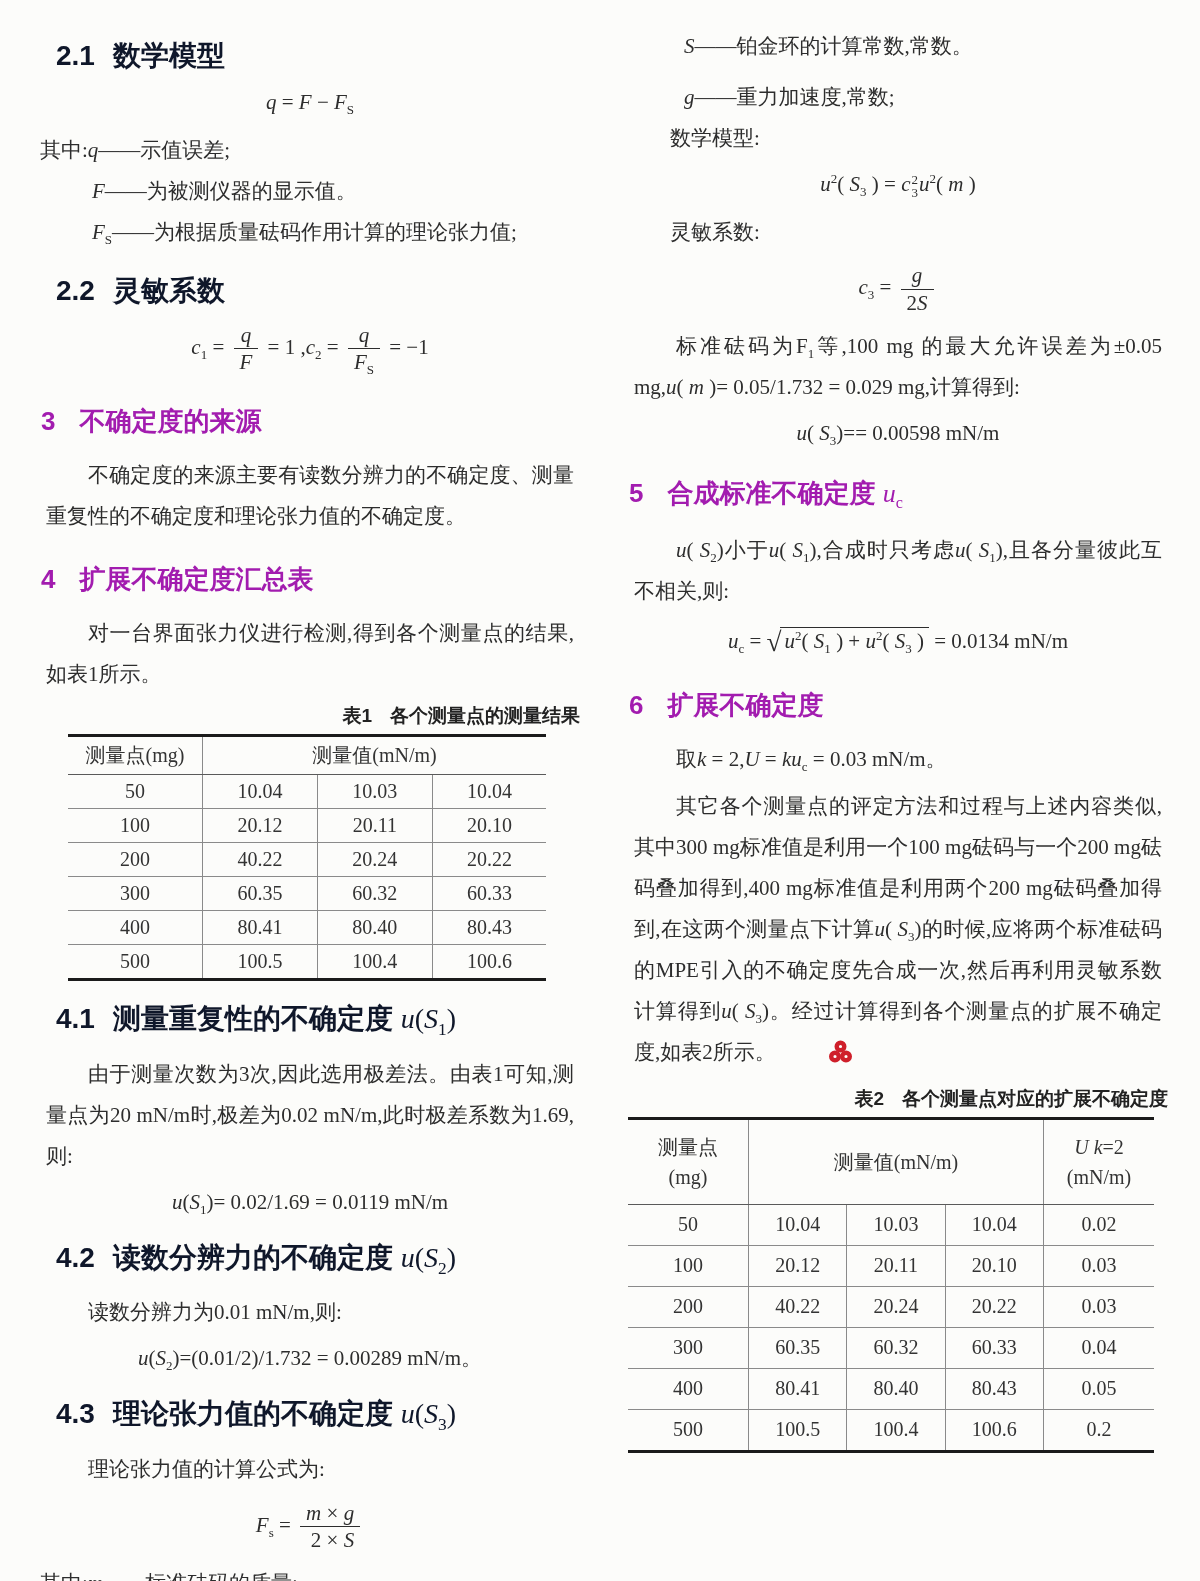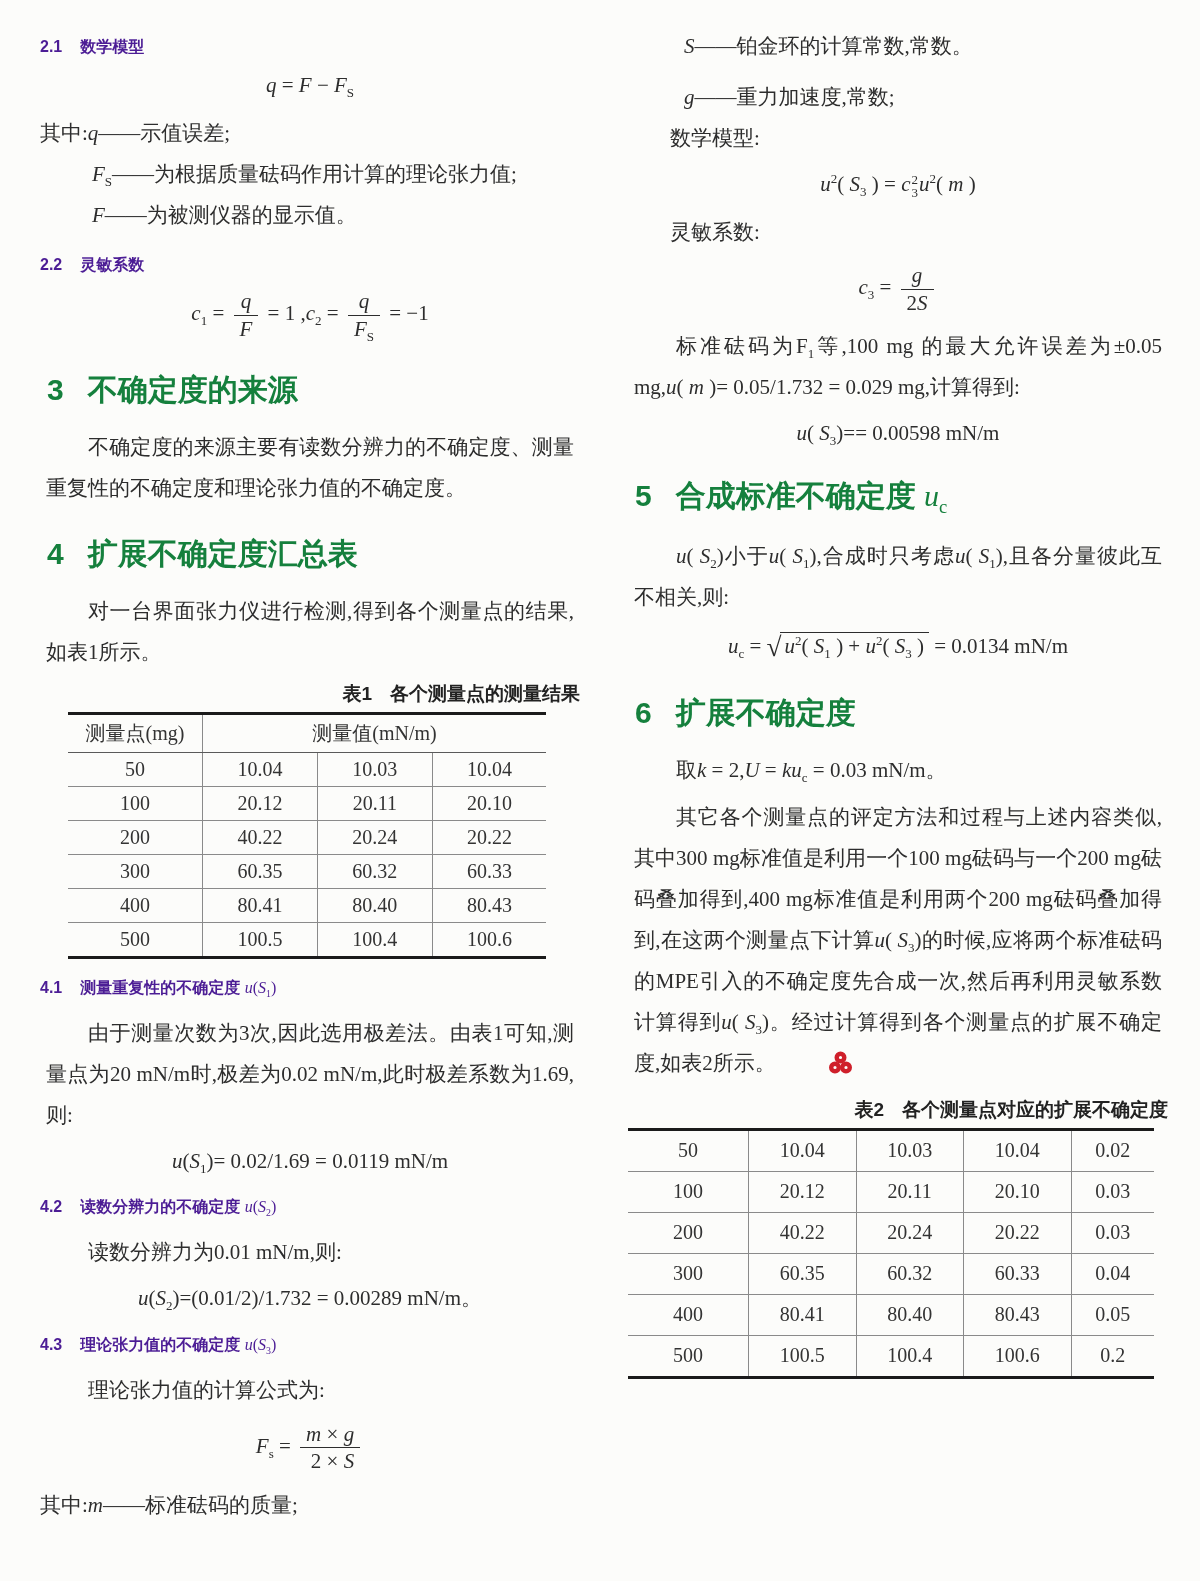--- a/index.html
+++ b/index.html
@@ -7,24 +7,24 @@
     width:1200px;height:1581px;box-sizing:border-box;margin:0 auto;
     background:#fcfcfa;color:#2d2d2d;
     font-family:"Liberation Serif","DejaVu Serif",serif;
     font-size:21px;
     padding:26px 36px 0 40px;
     display:flex;gap:48px;overflow:hidden;
   }
   .col{width:540px;flex:0 0 540px;}
   
   .h1{font-family:"Liberation Sans","DejaVu Sans",sans-serif;font-weight:700;
-      font-size:30px;color:#15803d;margin:24px 7px 16px;line-height:1.4;}
+      font-size:26px;color:#a21caf;margin:24px 1px 16px;line-height:1.4;}
   .h1 .no{margin-right:24px;font-weight:700;}
   .h2{font-family:"Liberation Sans","DejaVu Sans",sans-serif;font-weight:700;
-      font-size:16px;color:#4c1d95;margin:18px 0 12px;line-height:1.4;}
+      font-size:28px;color:#0f172a;margin:18px 16px 12px;line-height:1.4;}
   .h2 .no{margin-right:18px;font-weight:700;}
   .h1 .m,.h2 .m, .h1 i,.h2 i{font-family:"Liberation Serif","DejaVu Serif",serif;font-weight:400;}
   
   p.body{margin:6px;line-height:1.95;text-align:justify;text-indent:2em;}
   p.def{margin:0;line-height:1.95;}
   p.def.ind{padding-left:52px;}
   p.def.ind2{padding-left:56px;}
   p.lbl-line{margin:0;line-height:1.95;text-indent:2em;}
   
   .eq{text-align:center;margin:10px 0;line-height:1.5;}
@@ -65,22 +65,22 @@
 
 <div class="page">
 
   <div class="col">
 
     <h3 class="h2" style="margin-top:10px">
       <span class="no">2.1</span><span>数学模型</span>
     </h3>
     <div class="eq"><i>q</i> = <i>F</i> − <i>F</i><sub>S</sub></div>
     <p class="def">其中:<i>q</i>——示值误差;</p>
+    <p class="def ind"><i>F</i>——为被测仪器的显示值。</p>
     <p class="def ind"><i>F</i><sub>S</sub>——为根据质量砝码作用计算的理论张力值;</p>
-    <p class="def ind"><i>F</i>——为被测仪器的显示值。</p>
 
     <h3 class="h2">
       <span class="no">2.2</span><span>灵敏系数</span>
     </h3>
     <div class="eq"><i>c</i><sub>1</sub> = <span class="frac"><span class="num"><i>q</i></span><span class="den"><i>F</i></span></span> = 1 ,<i>c</i><sub>2</sub> = <span class="frac"><span class="num"><i>q</i></span><span class="den"><i>F</i><sub>S</sub></span></span> = −1</div>
 
     <h2 class="h1">
       <span class="no">3</span><span>不确定度的来源</span>
     </h2>
     <p class="body">不确定度的来源主要有读数分辨力的不确定度、测量重复性的不确定度和理论张力值的不确定度。</p>
@@ -187,20 +187,25 @@
               <circle cx="7" cy="16.5" r="3.8"></circle>
               <circle cx="18" cy="16.5" r="3.8"></circle>
             </g>
           </svg></span></p>
 
     <div class="cap">
       <span class="lbl">表2</span><span>各个测量点对应的扩展不确定度</span>
     </div>
     <table class="tbl t2">
       <tbody>
+          <tr class="hd">
+        <td><span>测量点</span><br><span>(mg)</span></td>
+        <td colspan="3">测量值(mN/m)</td>
+        <td class="ucol"><span><i>U k</i>=2</span><br><span>(mN/m)</span></td>
+      </tr>
       <tr>
         <td>50</td>
         <td>10.04</td>
         <td>10.03</td>
         <td>10.04</td>
         <td>0.02</td>
       </tr>
       <tr>
         <td>100</td>
         <td>20.12</td>

